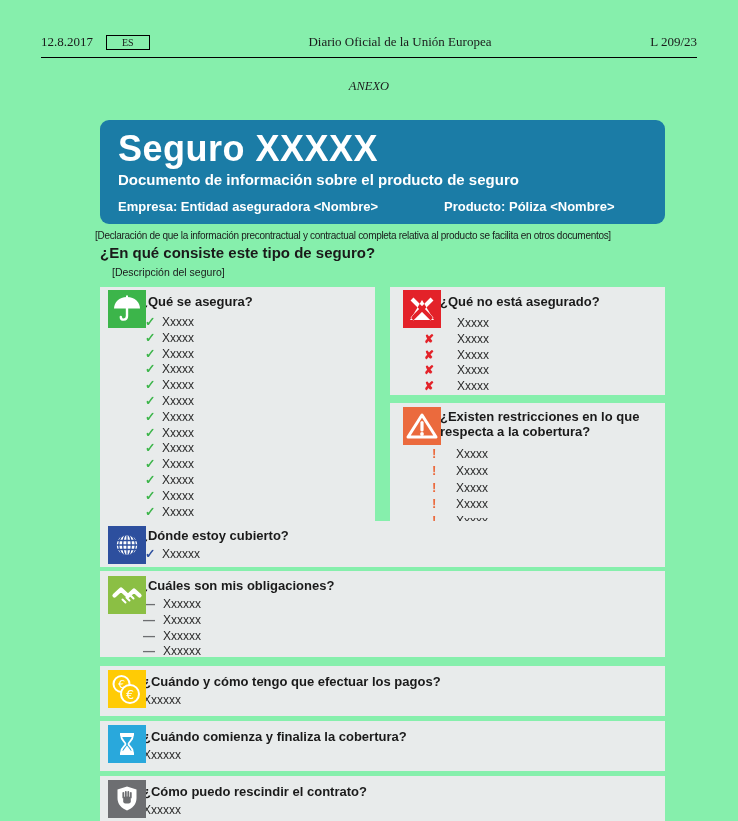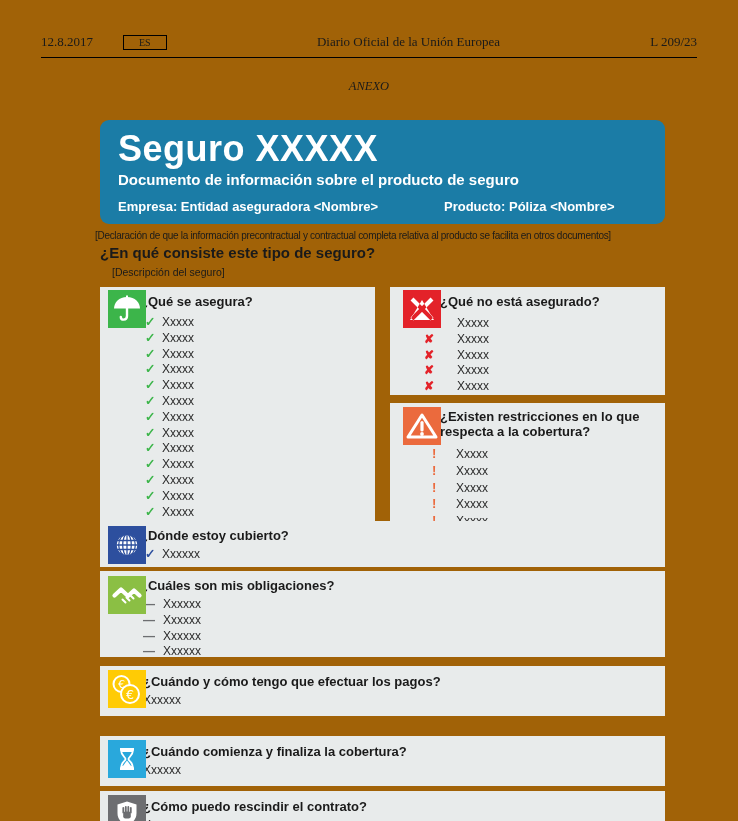--- a/index.html
+++ b/index.html
@@ -1,28 +1,28 @@
 <!DOCTYPE html>
 <html><head>
 <meta charset="utf-8">
 <style>
   * { box-sizing: border-box; }
   html,body { margin:0; padding:0; background:#fff; }
   .page {
-    width:738px; height:821px; position:relative; background:#a16207;
+    width:738px; height:821px; position:relative; background:#86efac;
     font-family:"Liberation Sans", sans-serif; color:#1a1a1a; overflow:hidden;
   }
 
   
   .doc-header {
     margin:0 41px; padding-top:34px; padding-bottom:7px;
     font-family:"Liberation Serif", serif; font-size:13px;
     display:flex; align-items:center; border-bottom:1px solid #000;
   }
-  .es-badge { border:1px solid #000; font-size:10px; padding:1px 15px; margin-left:30px; }
+  .es-badge { border:1px solid #000; font-size:10px; padding:1px 15px; margin-left:13px; }
   .journal-title { flex:1; text-align:center; }
   .annex {
     text-align:center; font-family:"Liberation Serif", serif; font-style:italic;
     font-size:12.5px; margin-top:21px;
   }
 
   
   .content { width:565px; margin:26px 0 0 100px; }
 
   .ipid-header {
@@ -76,21 +76,21 @@
   .band .items { margin:2px 0 0 45px; }
   .band.coverage { height:46px; }
   .band.obligations { margin-top:4px; height:86px; }
   .band.obligations .items { margin-left:43px; }
 
   .band-simple { position:relative; overflow:hidden; padding:7px 8px 8px 43px; height:50px; }
   .band-simple .sec-icon { left:8px; top:4px; }
   .band-simple .sec-title { margin:0; line-height:17px; }
   .band-simple .body { font-size:12px; margin-top:3px; color:#2b2b2b; }
   .band-simple.payments { margin-top:9px; }
-  .band-simple.duration { margin-top:20px; }
+  .band-simple.duration { margin-top:5px; }
   .band-simple.cancellation { margin-top:5px; }
 </style>
 </head>
 <body>
 
 <div class="page">
 
   <div class="doc-header">
     <span>12.8.2017</span>
     <span class="es-badge">ES</span>

